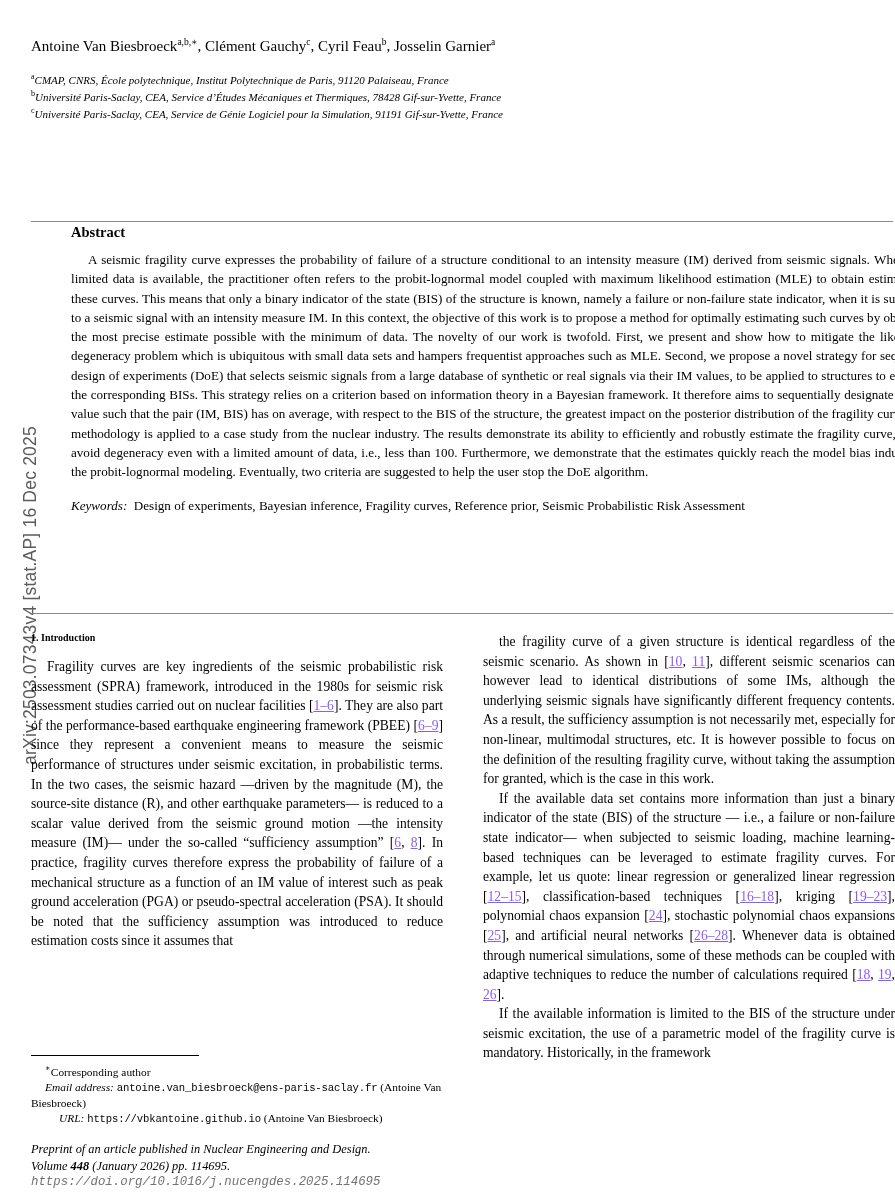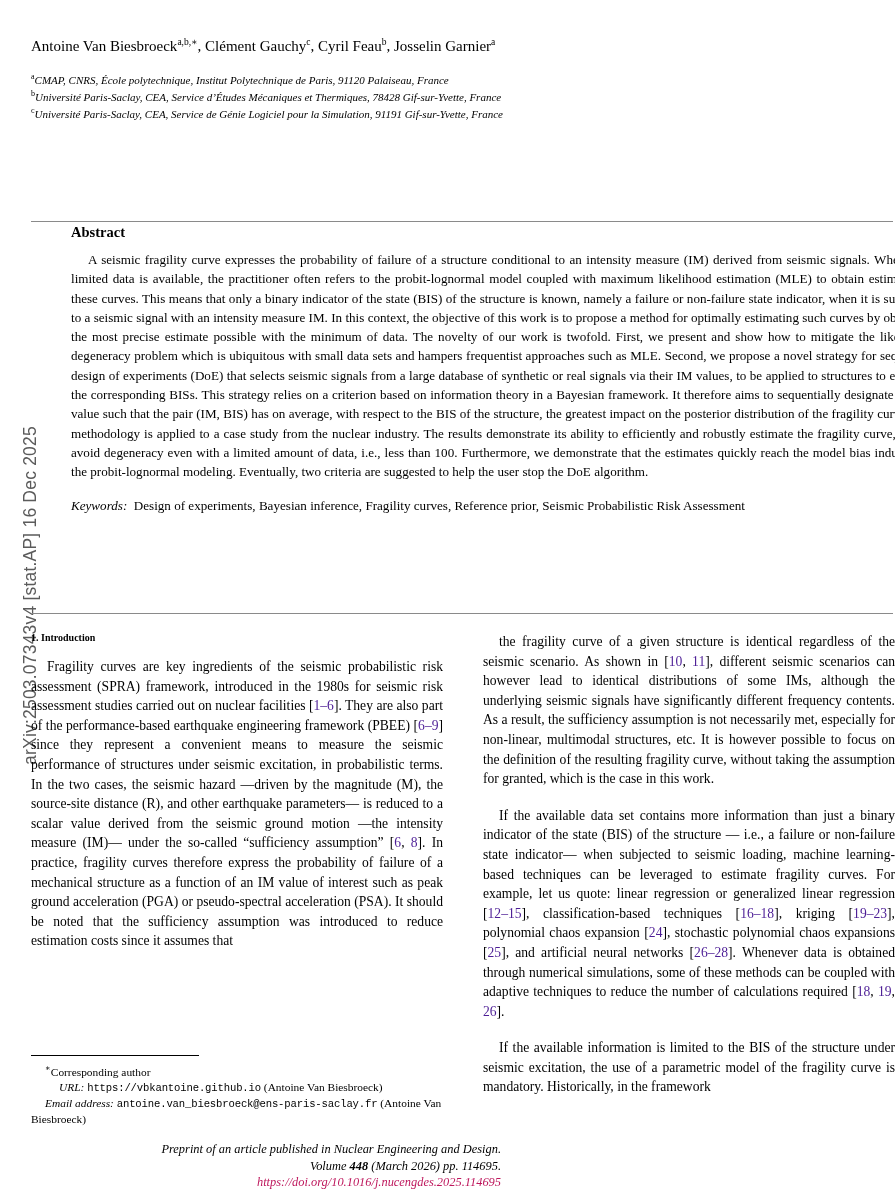--- a/index.html
+++ b/index.html
@@ -132,22 +132,22 @@
     margin: 0 0 14px 0;
   }
   .para {
     font-size: 13.6px;
     line-height: 19.6px;
     text-align: justify;
     text-indent: 16px;
     margin: 0;
     hyphens: none;
   }
-  .para + .para { margin-top: 17px; }
-  .cite { color: #4c1d95; }
+  .para + .para { margin-top: 0; }
+  .cite { color: #8b5cf6; text-decoration: underline; }
 
   
   #footnote {
     position: absolute;
     left: 31px;
     top: 1055px;
     width: 412px;
   }
   #footnote-rule {
     border: 0;
@@ -172,24 +172,23 @@
 
   
   #preprint {
     position: absolute;
     left: 31px;
     top: 1141px;
     width: 470px;
     font-style: italic;
     font-size: 12.4px;
     line-height: 16.6px;
-    text-align: right;
   }
   #preprint .vol-num { font-weight: bold; font-style: italic; }
-  #doi-link { color: #be185d; font-style: italic; }
+  #doi-link { color: #737373; font-style: italic; font-family: Liberation Mono, monospace; }
 </style>
 </head>
 <body>
 
 <div id="arxiv-stamp">arXiv:2503.07343v4  [stat.AP]  16 Dec 2025</div>
 
 <div id="page">
 
   <div class="content">
 
@@ -228,23 +227,23 @@
       <p class="para"><span>the fragility curve of a given structure is identical regardless of the seismic scenario. As shown in [</span><span class="cite">10</span><span>, </span><span class="cite">11</span><span>], different seismic scenarios can however lead to identical distributions of some IMs, although the underlying seismic signals have significantly different frequency contents. As a result, the sufficiency assumption is not necessarily met, especially for non-linear, multimodal structures, etc. It is however possible to focus on the definition of the resulting fragility curve, without taking the assumption for granted, which is the case in this work.</span></p>
       <p class="para"><span>If the available data set contains more information than just a binary indicator of the state (BIS) of the structure — i.e., a failure or non-failure state indicator— when subjected to seismic loading, machine learning-based techniques can be leveraged to estimate fragility curves. For example, let us quote: linear regression or generalized linear regression [</span><span class="cite">12–15</span><span>], classification-based techniques [</span><span class="cite">16–18</span><span>], kriging [</span><span class="cite">19–23</span><span>], polynomial chaos expansion [</span><span class="cite">24</span><span>], stochastic polynomial chaos expansions [</span><span class="cite">25</span><span>], and artificial neural networks [</span><span class="cite">26–28</span><span>]. Whenever data is obtained through numerical simulations, some of these methods can be coupled with adaptive techniques to reduce the number of calculations required [</span><span class="cite">18</span><span>, </span><span class="cite">19</span><span>, </span><span class="cite">26</span><span>].</span></p>
       <p class="para">If the available information is limited to the BIS of the structure under seismic excitation, the use of a parametric model of the fragility curve is mandatory. Historically, in the framework</p>
     </div>
 
   </div>
 
   <div id="footnote">
     <hr id="footnote-rule">
     <p class="fn-line fn-indent"><span class="fn-star">∗</span><span>Corresponding author</span></p>
+    <p class="fn-line fn-indent"><span class="fn-em">Email address:</span> <span class="mono">antoine.van_biesbroeck@ens-paris-saclay.fr</span> <span>(Antoine Van Biesbroeck)</span></p>
     <p class="fn-line fn-indent" style="text-indent:28px"><span class="fn-em">URL:</span> <span class="mono">https://vbkantoine.github.io</span> <span>(Antoine Van Biesbroeck)</span></p>
-    <p class="fn-line fn-indent"><span class="fn-em">Email address:</span> <span class="mono">antoine.van_biesbroeck@ens-paris-saclay.fr</span> <span>(Antoine Van Biesbroeck)</span></p>
   </div>
 
   <div id="preprint">
     <div>Preprint of an article published in Nuclear Engineering and Design.</div>
-    <div><span>Volume </span><span class="vol-num">448</span><span> (March 2026) pp. 114695.</span></div>
+    <div><span>Volume </span><span class="vol-num">448</span><span> (January 2026) pp. 114695.</span></div>
     <div id="doi-link">https://doi.org/10.1016/j.nucengdes.2025.114695</div>
   </div>
 
 </div>
 
 </body></html>

